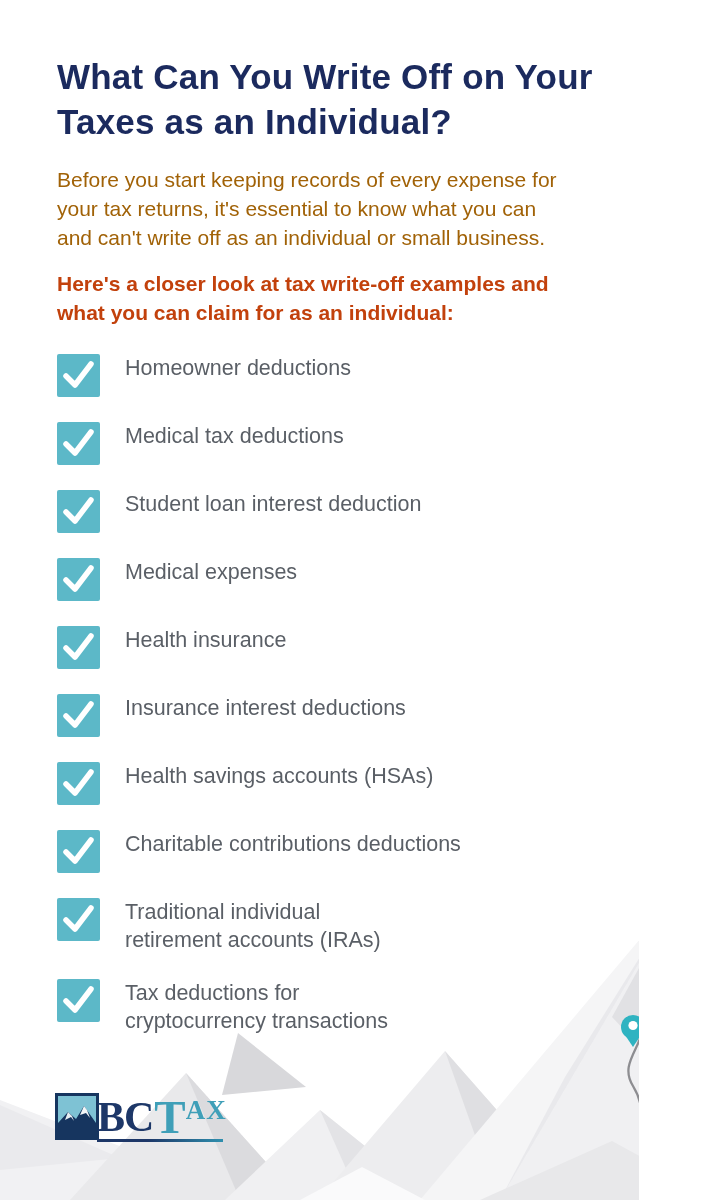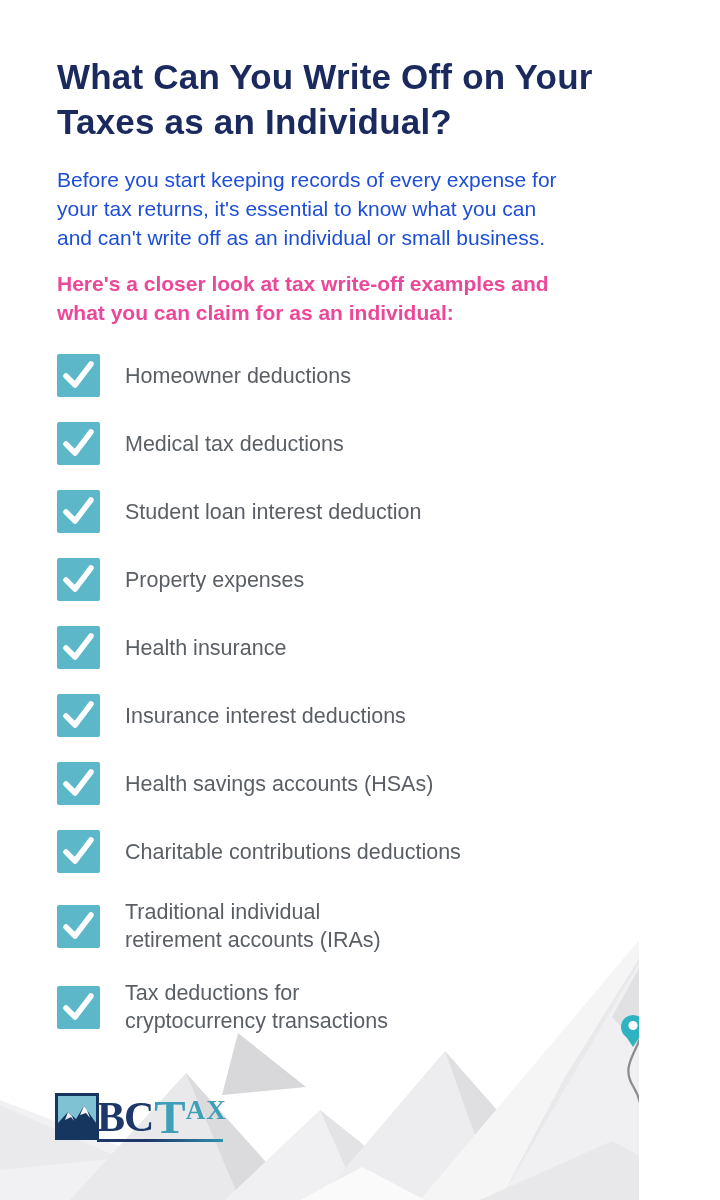--- a/index.html
+++ b/index.html
@@ -7,30 +7,30 @@
     position:relative;width:639px;height:1200px;overflow:hidden;background:#ffffff;
     font-family:"Liberation Sans", sans-serif;
   }
   .title{
     position:absolute;left:57px;top:54px;width:645px;
     font-size:35px;font-weight:bold;color:#1b2a5e;line-height:45px;
     white-space:pre-line;letter-spacing:0.2px;
   }
   .intro{
     position:absolute;left:57px;top:165px;width:630px;
-    font-size:21px;color:#1d4ed8;line-height:29px;white-space:pre-line;
+    font-size:21px;color:#a16207;line-height:29px;white-space:pre-line;
   }
   .subtitle{
     position:absolute;left:57px;top:269px;width:630px;
-    font-size:21px;font-weight:bold;color:#ec4899;line-height:29px;white-space:pre-line;
+    font-size:21px;font-weight:bold;color:#c2410c;line-height:29px;white-space:pre-line;
   }
   .checklist{
     position:absolute;left:57px;top:354px;display:flex;flex-direction:column;gap:25px;
   }
-  .check-row{display:flex;align-items:center;}
+  .check-row{display:flex;align-items:flex-start;}
   .checkbox{
     width:43px;height:43px;background:#5cb8c8;border-radius:2px;
     flex:0 0 43px;display:flex;align-items:center;justify-content:center;
   }
   .row-label{
     margin-left:25px;font-size:21.5px;color:#5a5f66;line-height:28px;white-space:pre-line;
   }
   .mountain-scene{position:absolute;left:0;top:855px;width:720px;height:345px;z-index:1;}
   .logo{position:absolute;left:55px;top:1093px;z-index:3;width:180px;height:52px;}
   .logo-icon{position:absolute;left:0;top:0;}
@@ -85,21 +85,21 @@
           </svg>
         </span>
       <span class="row-label">Student loan interest deduction</span>
     </div>
     <div class="check-row">
       <span class="checkbox">
           <svg width="43" height="43" viewBox="0 0 43 43">
             <polyline points="9,22 18,31 34,10" fill="none" stroke="#ffffff" stroke-width="5.5" stroke-linecap="round" stroke-linejoin="round"></polyline>
           </svg>
         </span>
-      <span class="row-label">Property expenses</span>
+      <span class="row-label">Medical expenses</span>
     </div>
     <div class="check-row">
       <span class="checkbox">
           <svg width="43" height="43" viewBox="0 0 43 43">
             <polyline points="9,22 18,31 34,10" fill="none" stroke="#ffffff" stroke-width="5.5" stroke-linecap="round" stroke-linejoin="round"></polyline>
           </svg>
         </span>
       <span class="row-label">Health insurance</span>
     </div>
     <div class="check-row">

